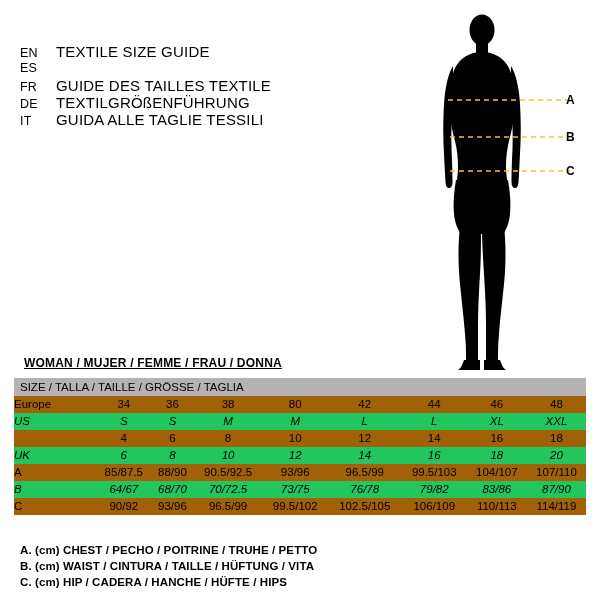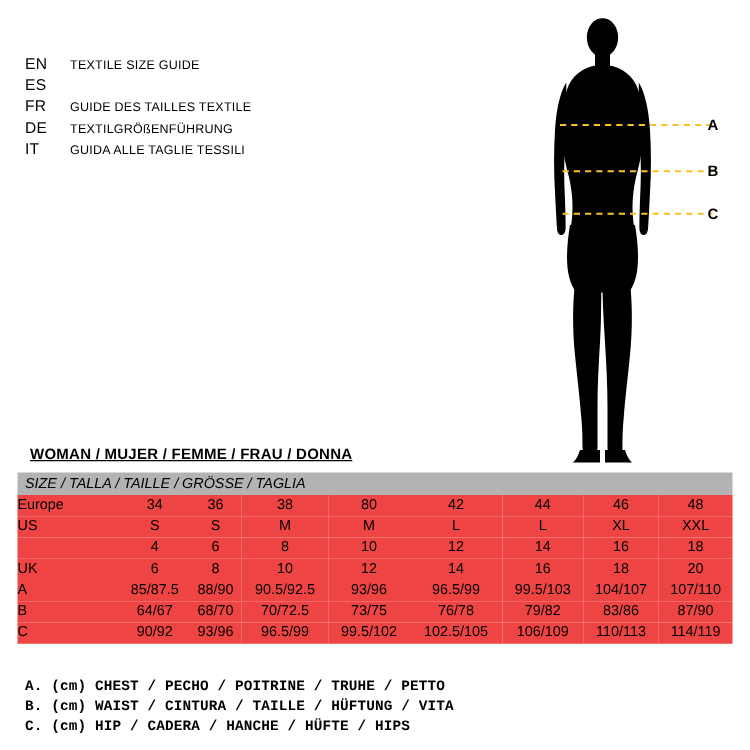--- a/index.html
+++ b/index.html
@@ -36,21 +36,21 @@
     height: 17px;
     font-size: 12.5px;
     letter-spacing: 0.2px;
   }
   .lang-code {
     width: 36px;
     flex: 0 0 36px;
     font-size: 12.5px;
   }
   .lang-text {
-    font-size: 10px;
+    font-size: 15px;
     white-space: nowrap;
   }
 
   
   .figure-wrap {
     position: absolute;
     left: 420px;
     top: 8px;
     width: 170px;
     height: 365px;
@@ -94,43 +94,41 @@
     font-weight: normal;
     text-align: center;
     vertical-align: middle;
   }
   .size-table .hdr-row td {
     background: #b3b3b3;
     text-align: left;
     padding-left: 6px;
     font-size: 11.5px;
     height: 18px;
-    font-style: italic;
-  }
-  .row-alt td { background: #ef4444; }
-  .row-plain td { background: #ef4444; }
+  }
+  .row-alt td { background: #a16207; }
+  .row-plain td { background: #22c55e; font-style: italic; }
   .col-label {
     text-align: left !important;
     padding-left: 6px;
     width: 82px;
   }
 
   
   .footnotes {
     position: absolute;
     left: 20px;
     top: 542px;
     width: 560px;
   }
   .footnote {
     font-size: 11.5px;
     line-height: 16px;
     font-weight: bold;
     letter-spacing: 0.1px;
-    font-family: Liberation Mono, monospace;
   }
 </style>
 </head>
 <body>
 
 <div class="page">
 
   <div class="lang-block">
     <div class="lang-row">
       <span class="lang-code">EN</span>

